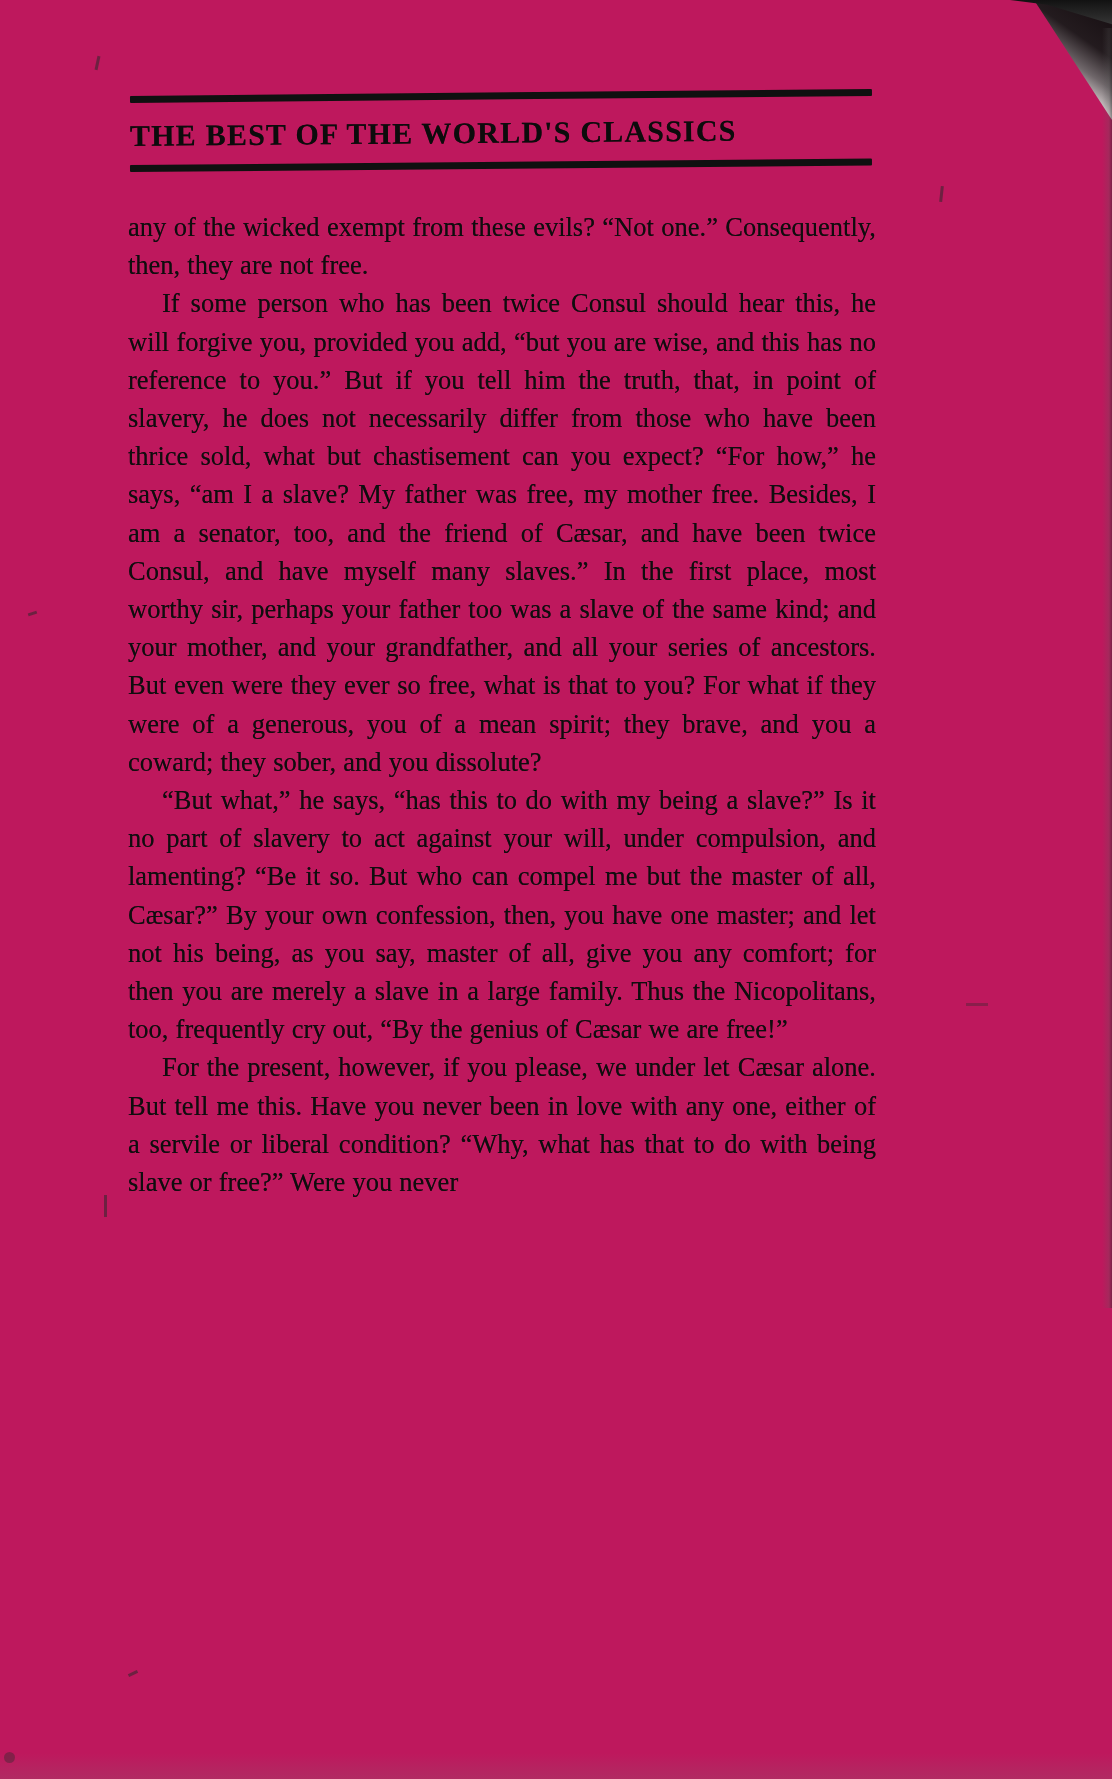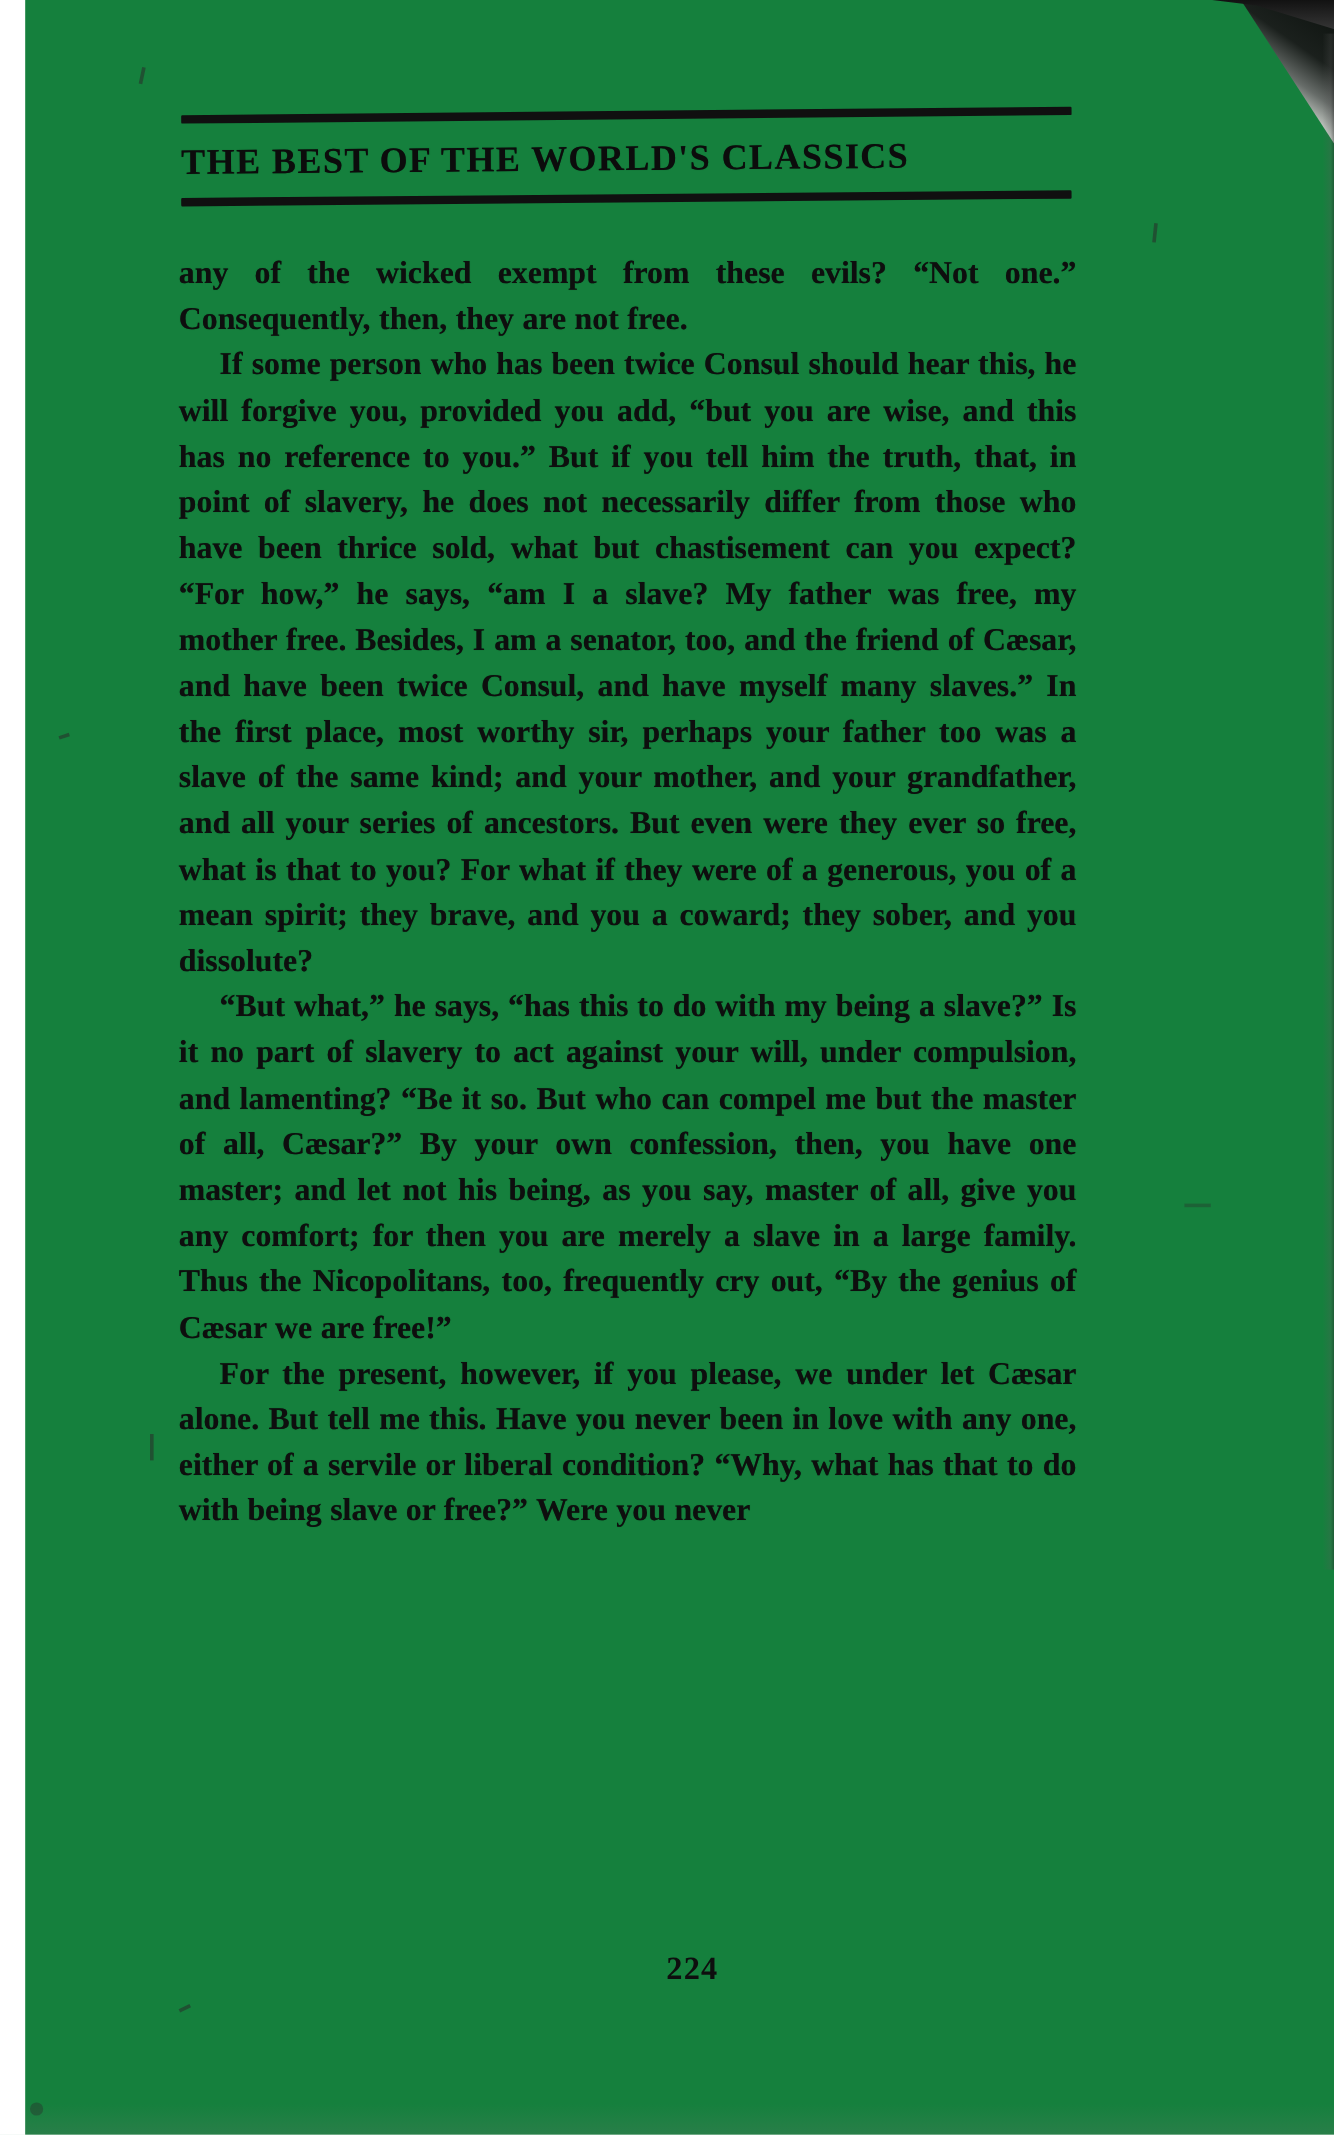--- a/index.html
+++ b/index.html
@@ -12,22 +12,21 @@
     height: 1779px;
     position: relative;
     overflow: hidden;
     font-family: "Liberation Serif", serif;
   }
 
   
   .page {
     position: absolute;
     inset: 0;
-    background: #15803d;
-    margin-left: 21px;
+    background: #be185d;
   }
 
   
   .corner-curl {
     position: absolute;
     top: 0;
     right: 0;
     width: 150px;
     height: 120px;
     background: linear-gradient(215deg, #0b0b0b 0%, #1b1b1b 26%, #6b6b6b 40%, #d9d9d6 52%, #fdfdfb 62%);
@@ -104,21 +103,20 @@
     line-height: 38.2px;
     color: #0e0e0e;
     text-align: justify;
     text-justify: inter-word;
     font-family: "Liberation Serif", serif;
   }
   .para {
     margin: 0;
     text-indent: 34px;
     word-spacing: 0.5px;
-    font-weight: bold;
   }
   .para.no-indent {
     text-indent: 0;
   }
   .para + .para {
     margin-top: 0;
   }
 
   
   .body-col, .running-head {
@@ -169,21 +167,20 @@
     <div class="rule-bottom"></div>
   </div>
 
   <div class="body-col">
     <p class="para no-indent">any of the wicked exempt from these evils? “Not one.” Consequently, then, they are not free.</p>
     <p class="para">If some person who has been twice Consul should hear this, he will forgive you, provided you add, “but you are wise, and this has no reference to you.” But if you tell him the truth, that, in point of slavery, he does not necessarily differ from those who have been thrice sold, what but chastisement can you expect? “For how,” he says, “am I a slave? My father was free, my mother free. Besides, I am a senator, too, and the friend of Cæsar, and have been twice Consul, and have myself many slaves.” In the first place, most worthy sir, perhaps your father too was a slave of the same kind; and your mother, and your grandfather, and all your series of ancestors. But even were they ever so free, what is that to you? For what if they were of a generous, you of a mean spirit; they brave, and you a coward; they sober, and you dissolute?</p>
     <p class="para">“But what,” he says, “has this to do with my being a slave?” Is it no part of slavery to act against your will, under compulsion, and lamenting? “Be it so. But who can compel me but the master of all, Cæsar?” By your own confession, then, you have one master; and let not his being, as you say, master of all, give you any comfort; for then you are merely a slave in a large family. Thus the Nicopolitans, too, frequently cry out, “By the genius of Cæsar we are free!”</p>
     <p class="para">For the present, however, if you please, we under let Cæsar alone. But tell me this. Have you never been in love with any one, either of a servile or liberal condition? “Why, what has that to do with being slave or free?” Were you never</p>
   </div>
 
-  <div class="folio">224</div>
 
   <div class="mark mark-tick-left"></div>
   <div class="mark mark-dot-left"></div>
   <div class="mark mark-bar-left"></div>
   <div class="mark mark-tick-right"></div>
   <div class="mark mark-dot-lower"></div>
   <div class="mark mark-corner-bl"></div>
   <div class="mark mark-dots-right"></div>
 
 </div>

